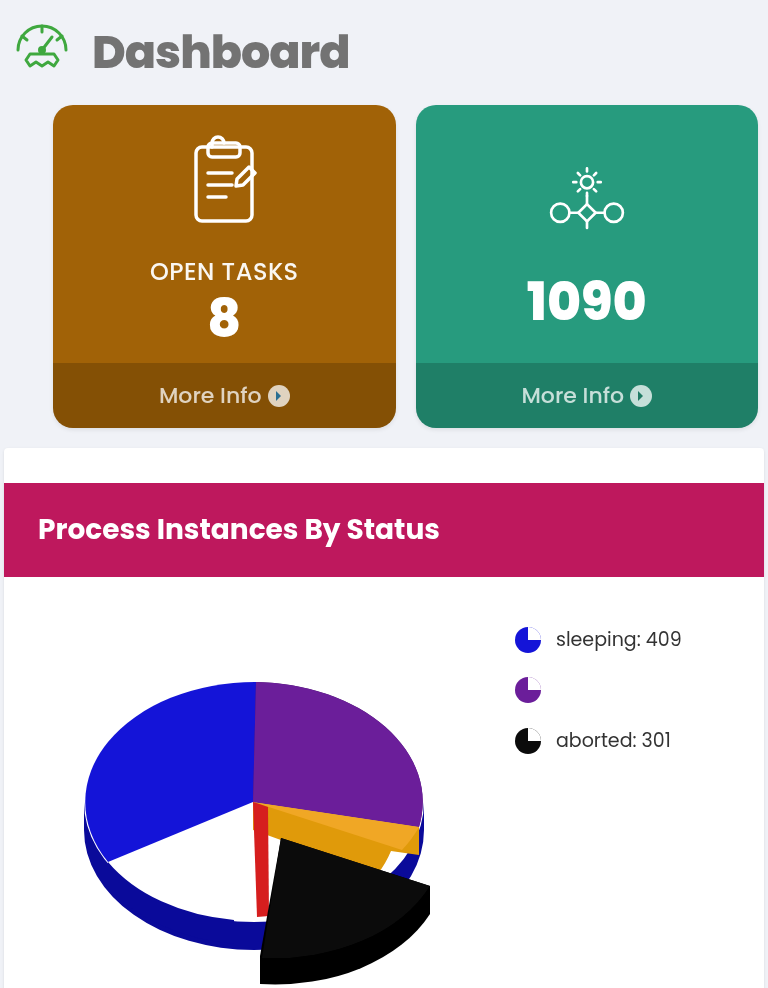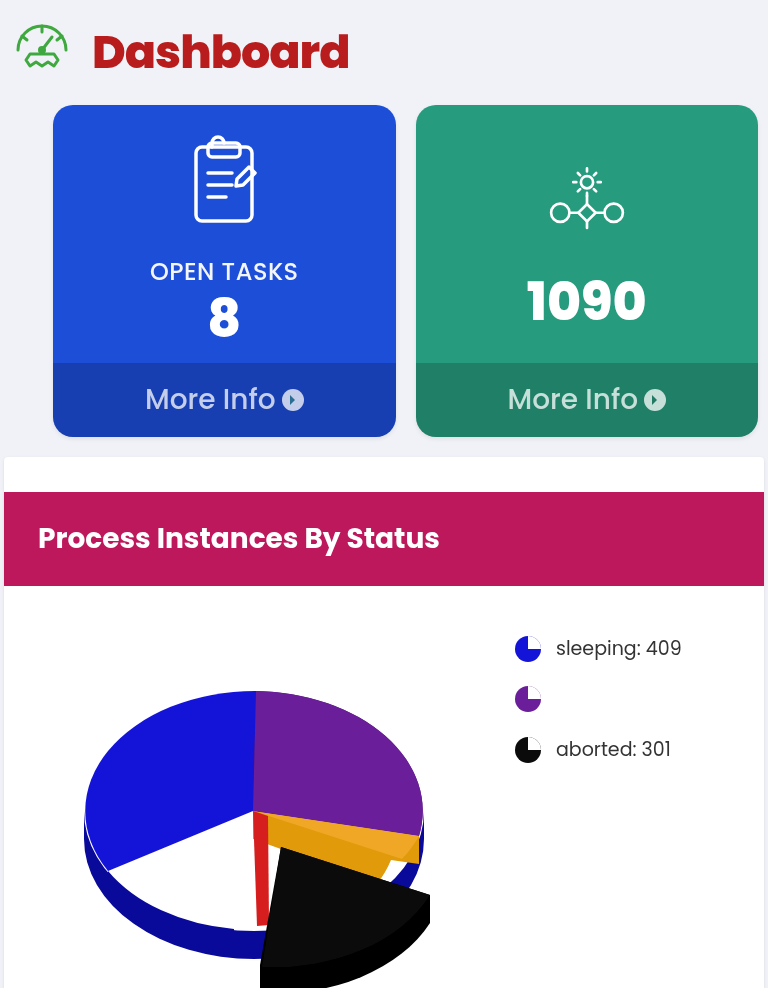--- a/index.html
+++ b/index.html
@@ -13,37 +13,37 @@
       display: flex;
       align-items: center;
       padding: 18px 10px 18px 10px;
       gap: 18px;
     }
     .header svg { width: 64px; height: 58px; flex-shrink:0; }
     .title {
       font-size: 46px;
       font-weight: 800;
       letter-spacing: -1px;
-      color: #b91c1c;
+      color: #737373;
     }
     .cards {
       display: flex;
       gap: 20px;
       padding: 0 10px 20px 10px;
     }
     .card {
       flex: 1;
       border-radius: 20px;
       color: #fff;
       overflow: hidden;
       display: flex;
       flex-direction: column;
       box-shadow: 0 2px 4px rgba(0,0,0,0.08);
     }
-    .card.blue { background: #1d4ed8; margin-left: 43px; }
+    .card.blue { background: #a16207; margin-left: 43px; }
     .card.green { background: #279b7e; }
     .card-body {
       flex: 1;
       padding: 28px 10px 18px 10px;
       display: flex;
       flex-direction: column;
       align-items: center;
       justify-content: center;
       text-align: center;
     }
@@ -57,21 +57,21 @@
     .card-value {
       font-size: 52px;
       font-weight: 800;
       line-height: 1;
       margin-top: 4px;
     }
     .card-footer {
       background: rgba(0,0,0,0.18);
       padding: 16px 8px;
       text-align: center;
-      font-size: 28px;
+      font-size: 22px;
       font-weight: 500;
       color: rgba(255,255,255,0.75);
       cursor: pointer;
       display:flex;
       align-items:center;
       justify-content:center;
       gap:6px;
     }
     .card-footer .arrow-circle {
       display:inline-flex;

